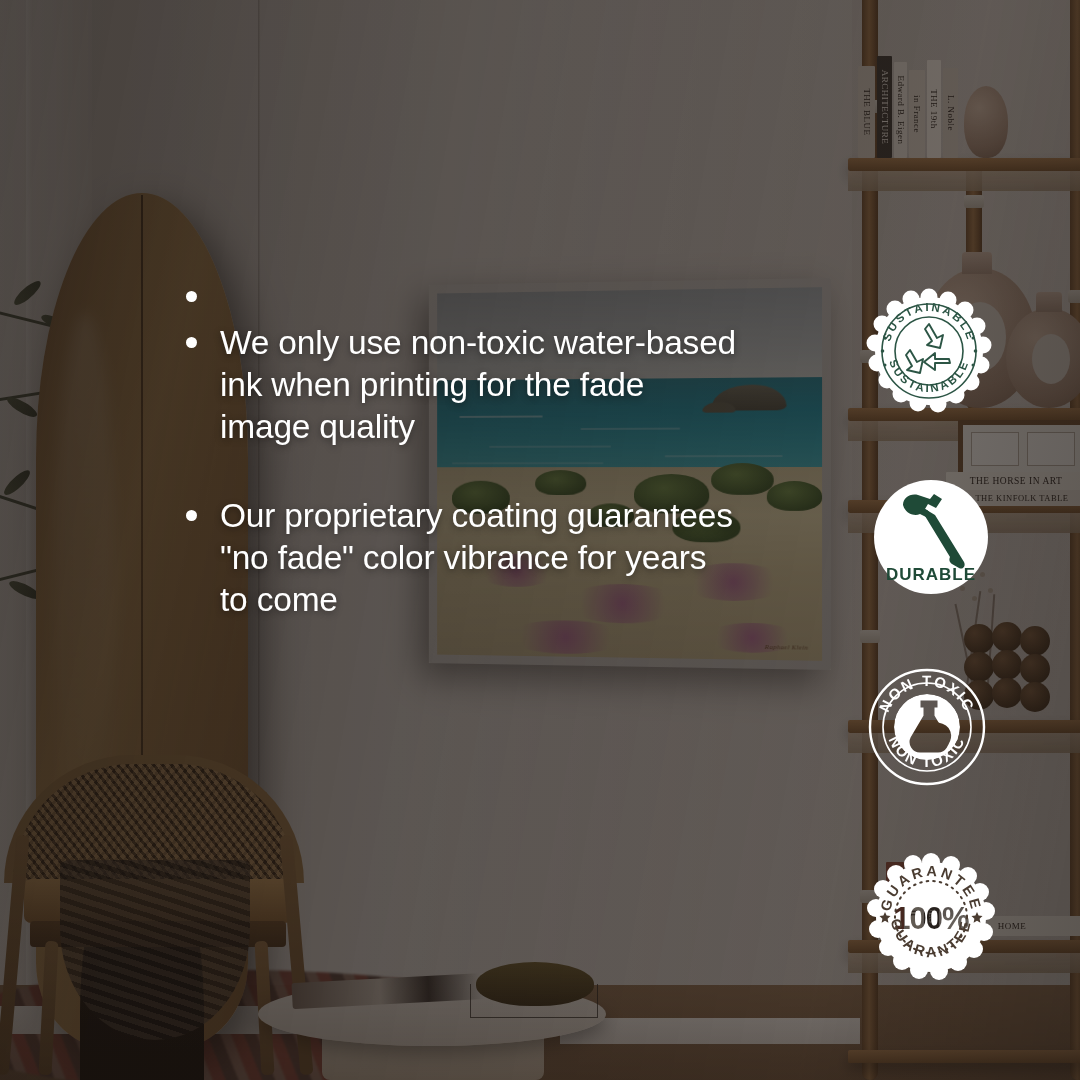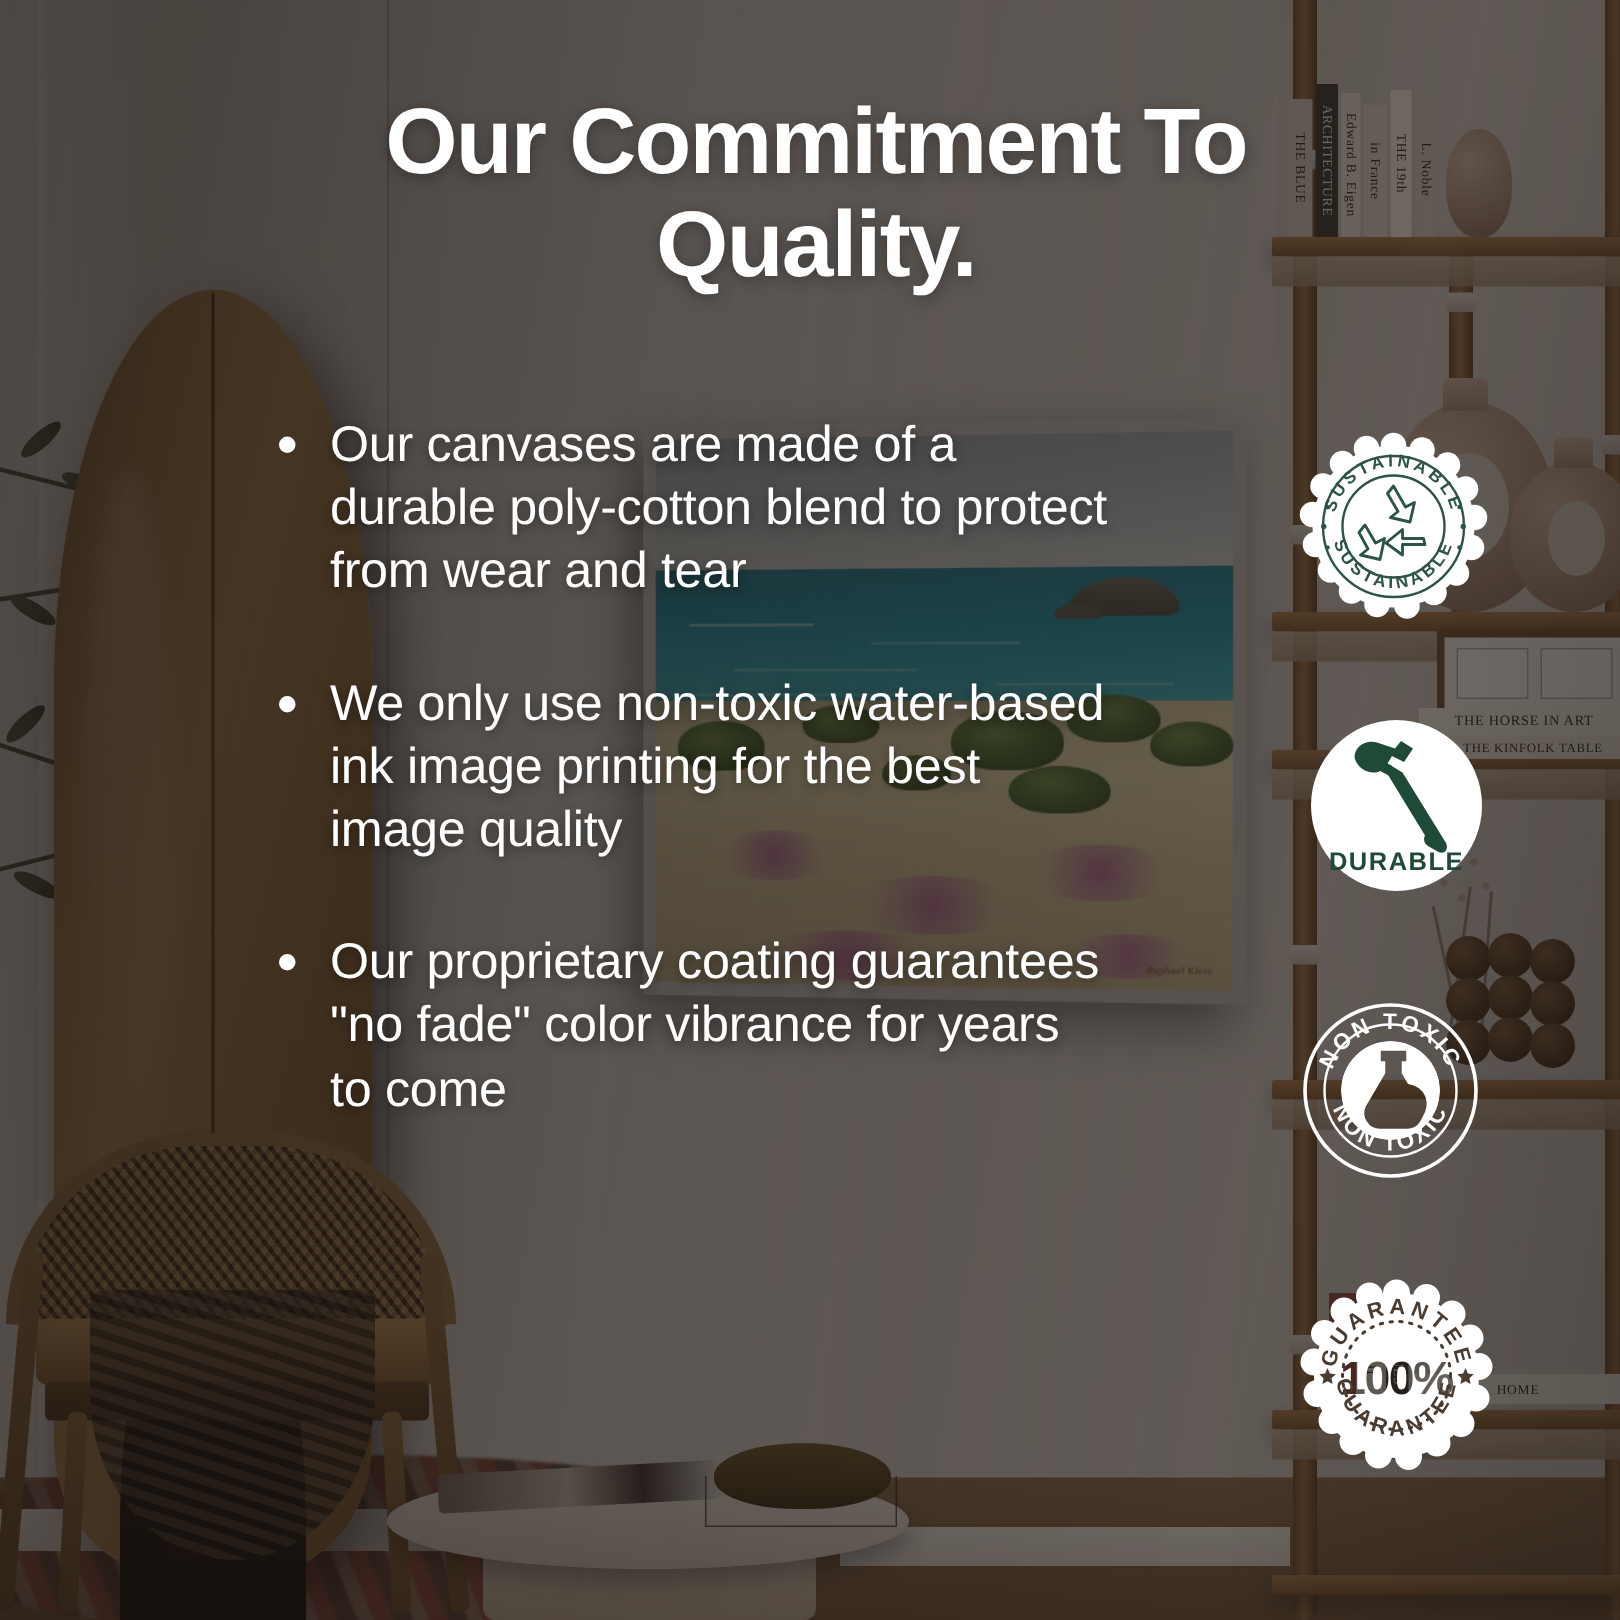--- a/index.html
+++ b/index.html
@@ -358,33 +358,28 @@
 
       <div class="shelf" style="top:1060px;"></div>
     </div>
 
     <div class="overlay"></div>
     <div class="overlay-grad"></div>
   </div>
 
   <div class="content">
 
-    <h1 class="headline">
-      <span>Our Commitment To</span><br>
-      <span>Quality.</span>
-    </h1>
 
     <ul class="bullets" style="list-style:none;">
       <li class="bullet">
         <span class="dot"></span>
-        <span>Our canvases are made of a durable poly-cotton blend to protect from wear and tear</span>
       </li>
       <li class="bullet">
         <span class="dot"></span>
-        <span>We only use non-toxic water-based ink image printing for the best image quality</span>
+        <span>We only use non-toxic water-based ink when printing for the fade image quality</span>
       </li>
       <li class="bullet">
         <span class="dot"></span>
         <span>Our proprietary coating guarantees "no fade" color vibrance for years to come</span>
       </li>
     </ul>
 
     <div class="badge badge-sustainable">
       <svg viewBox="0 0 126 126" width="126" height="126">
         <defs>

